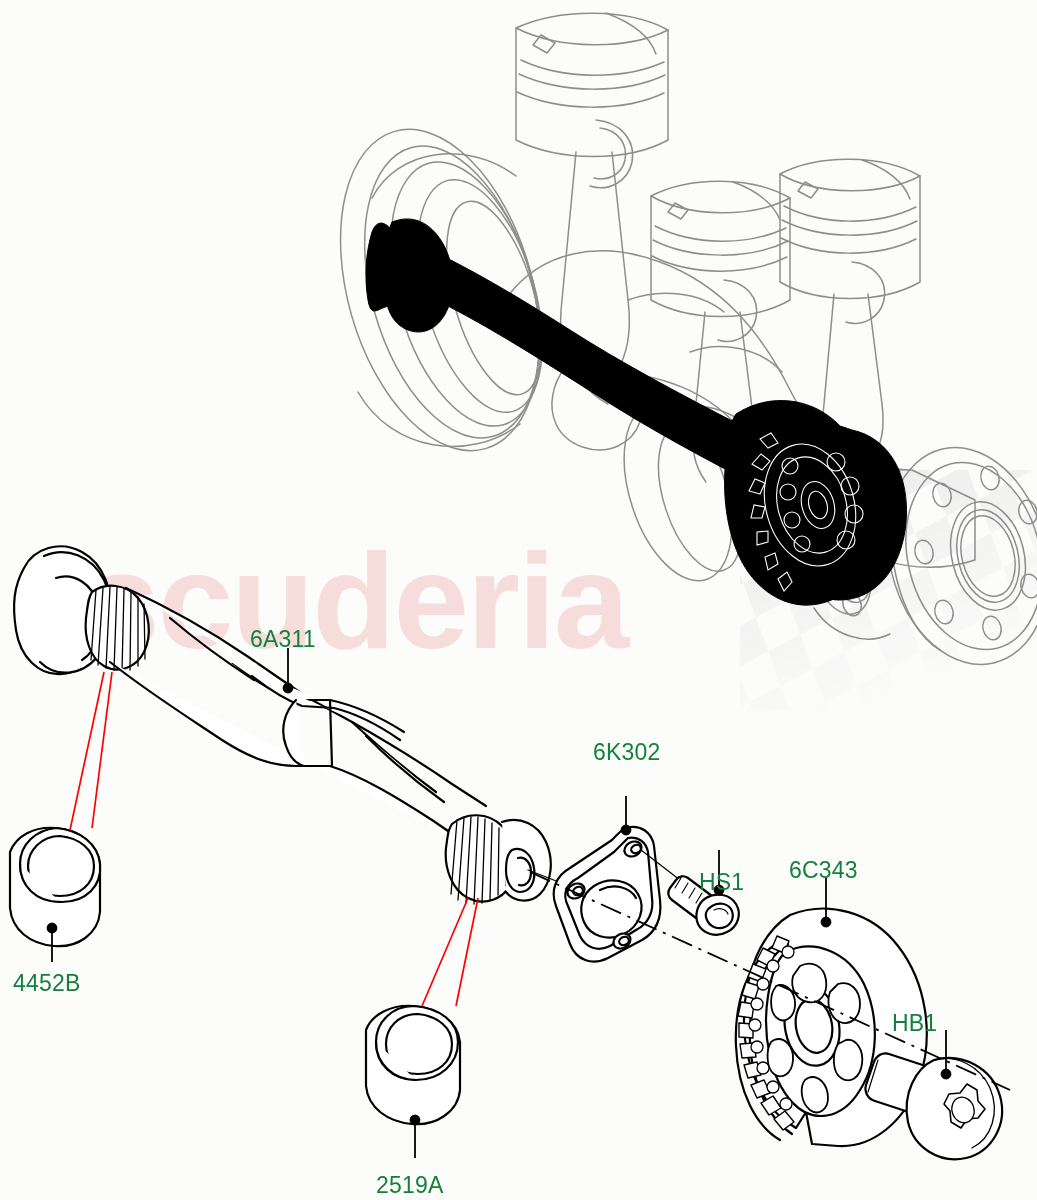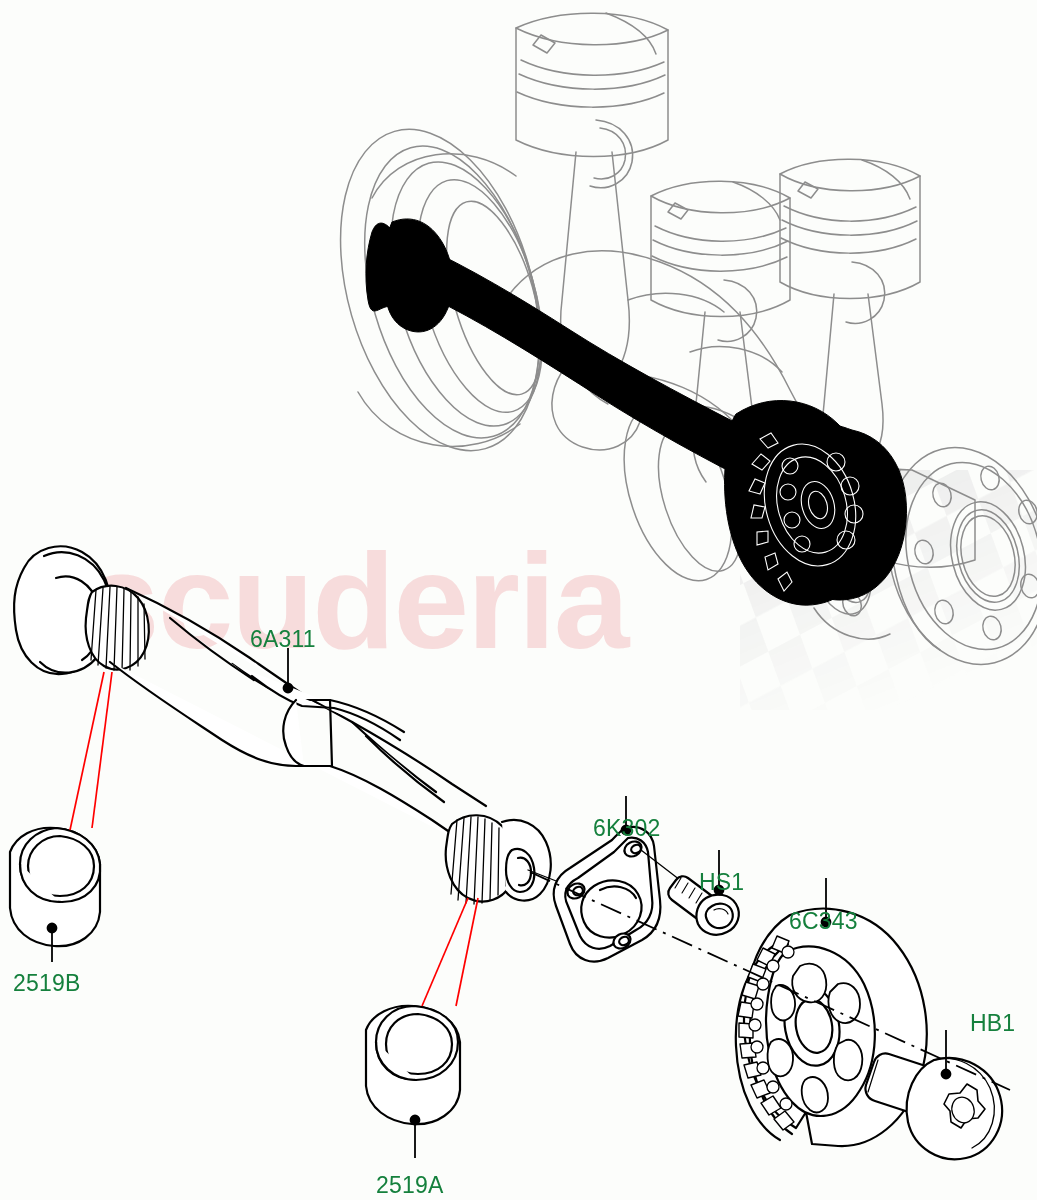--- a/index.html
+++ b/index.html
@@ -447,21 +447,21 @@
       <path d="M478 898 L 456 1006"></path>
     </g>
 
     <g stroke="#000000" stroke-width="1.8" fill="none" stroke-dasharray="22 7 3 7">
       <path d="M530 872 L 1010 1090"></path>
     </g>
   </svg>
 
   <div class="layer">
     <div class="callout" style="left:250px;top:626px">6A311</div>
-    <div class="callout" style="left:13px;top:970px">2519B</div>
+    <div class="callout" style="left:13px;top:970px">4452B</div>
     <div class="callout" style="left:376px;top:1172px">2519A</div>
-    <div class="callout" style="left:593px;top:815px">6K302</div>
+    <div class="callout" style="left:593px;top:739px">6K302</div>
     <div class="callout" style="left:699px;top:869px">HS1</div>
-    <div class="callout" style="left:789px;top:908px">6C343</div>
-    <div class="callout" style="left:970px;top:1010px">HB1</div>
+    <div class="callout" style="left:789px;top:857px">6C343</div>
+    <div class="callout" style="left:892px;top:1010px">HB1</div>
   </div>
 
 </div>
 
 </body></html>

